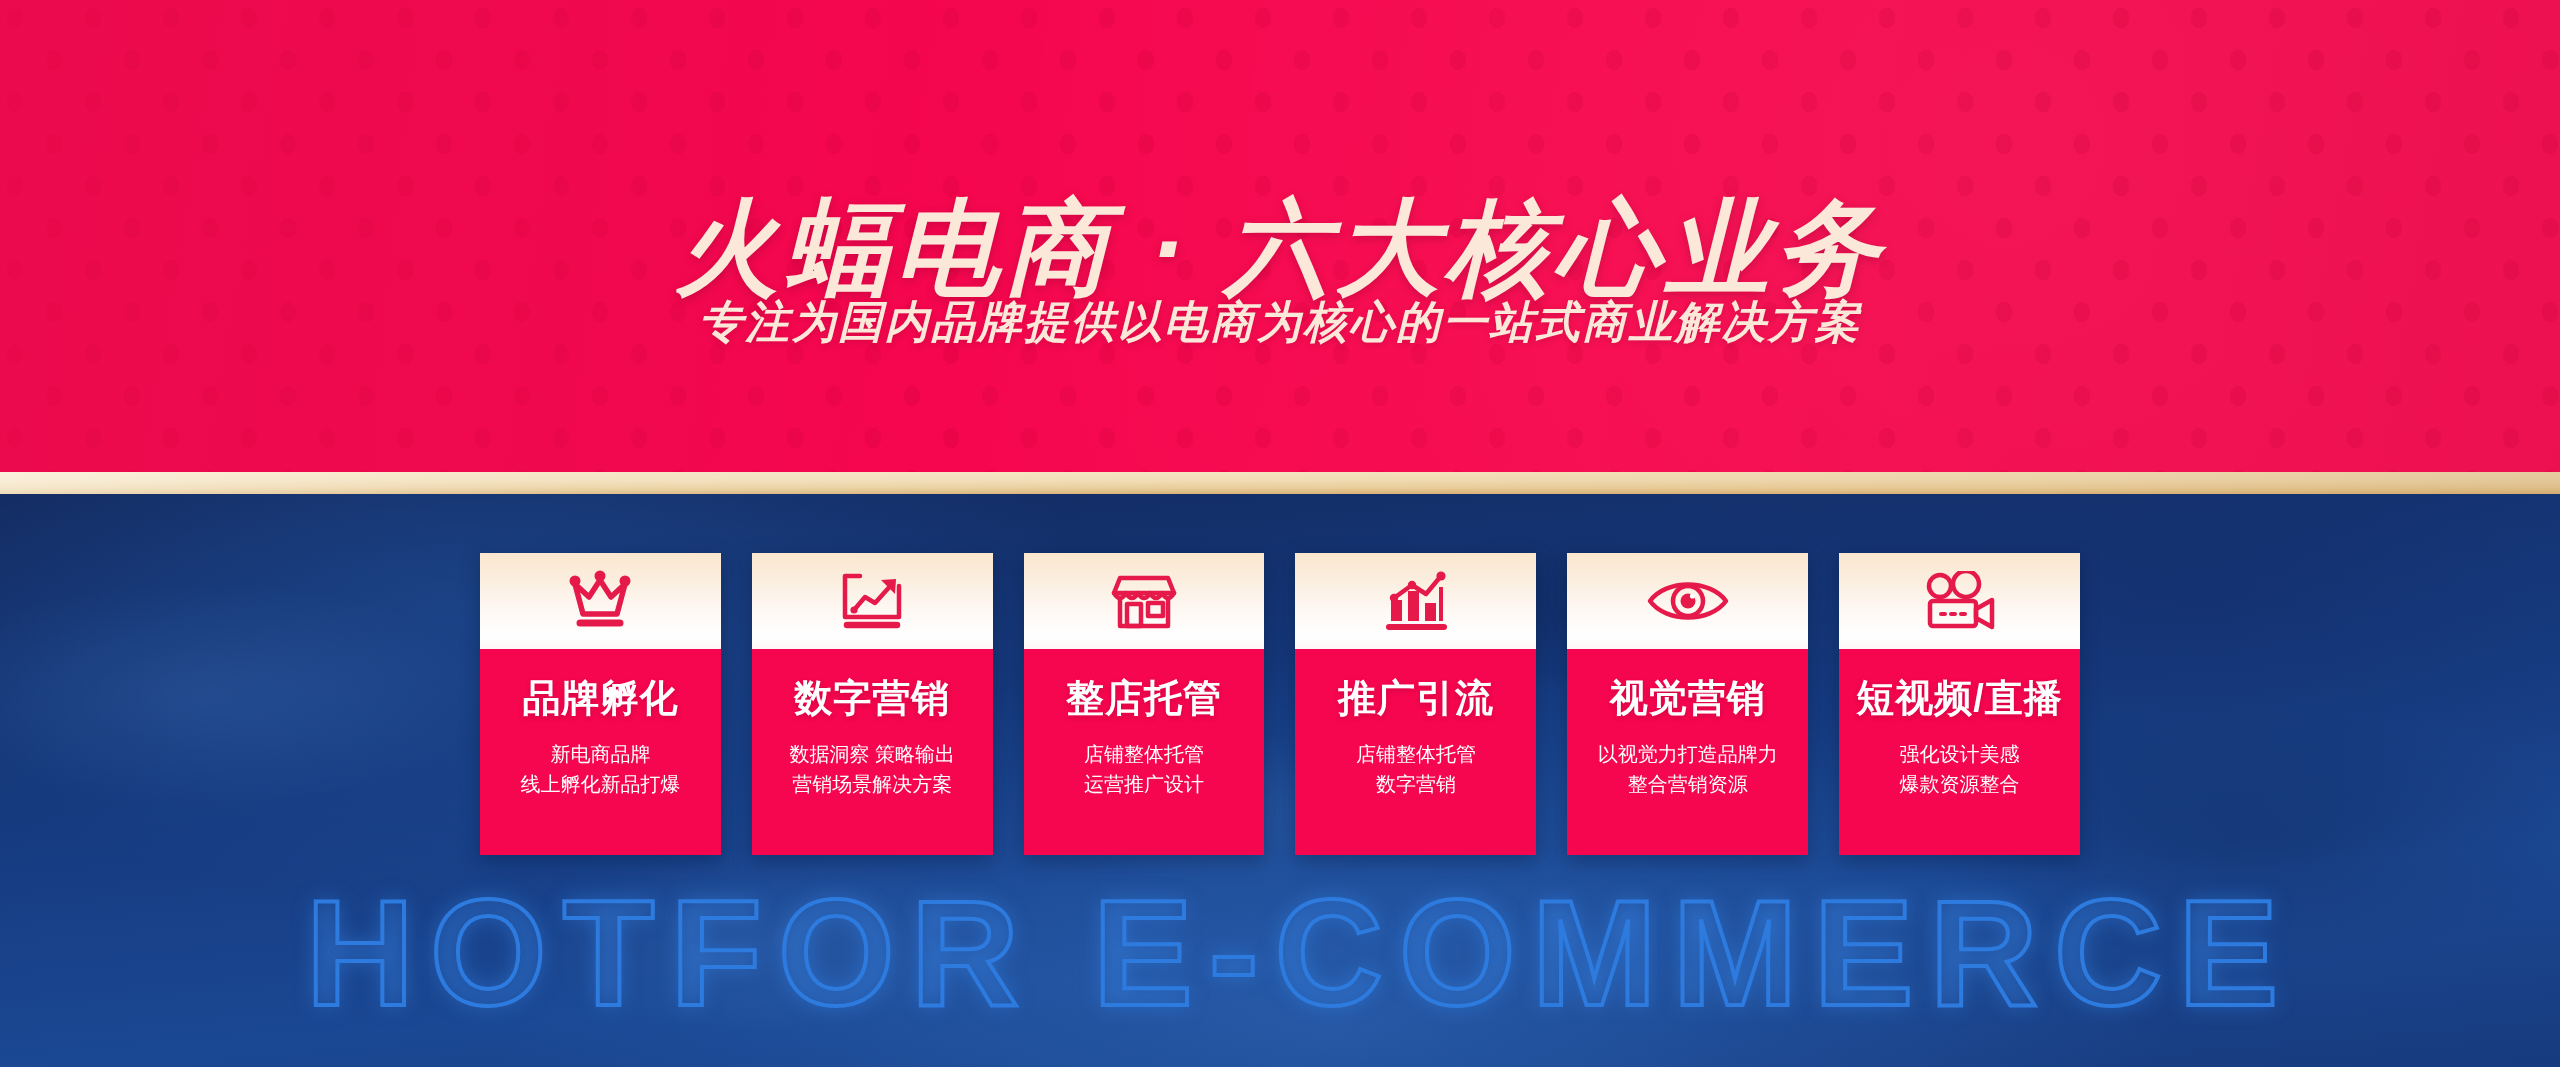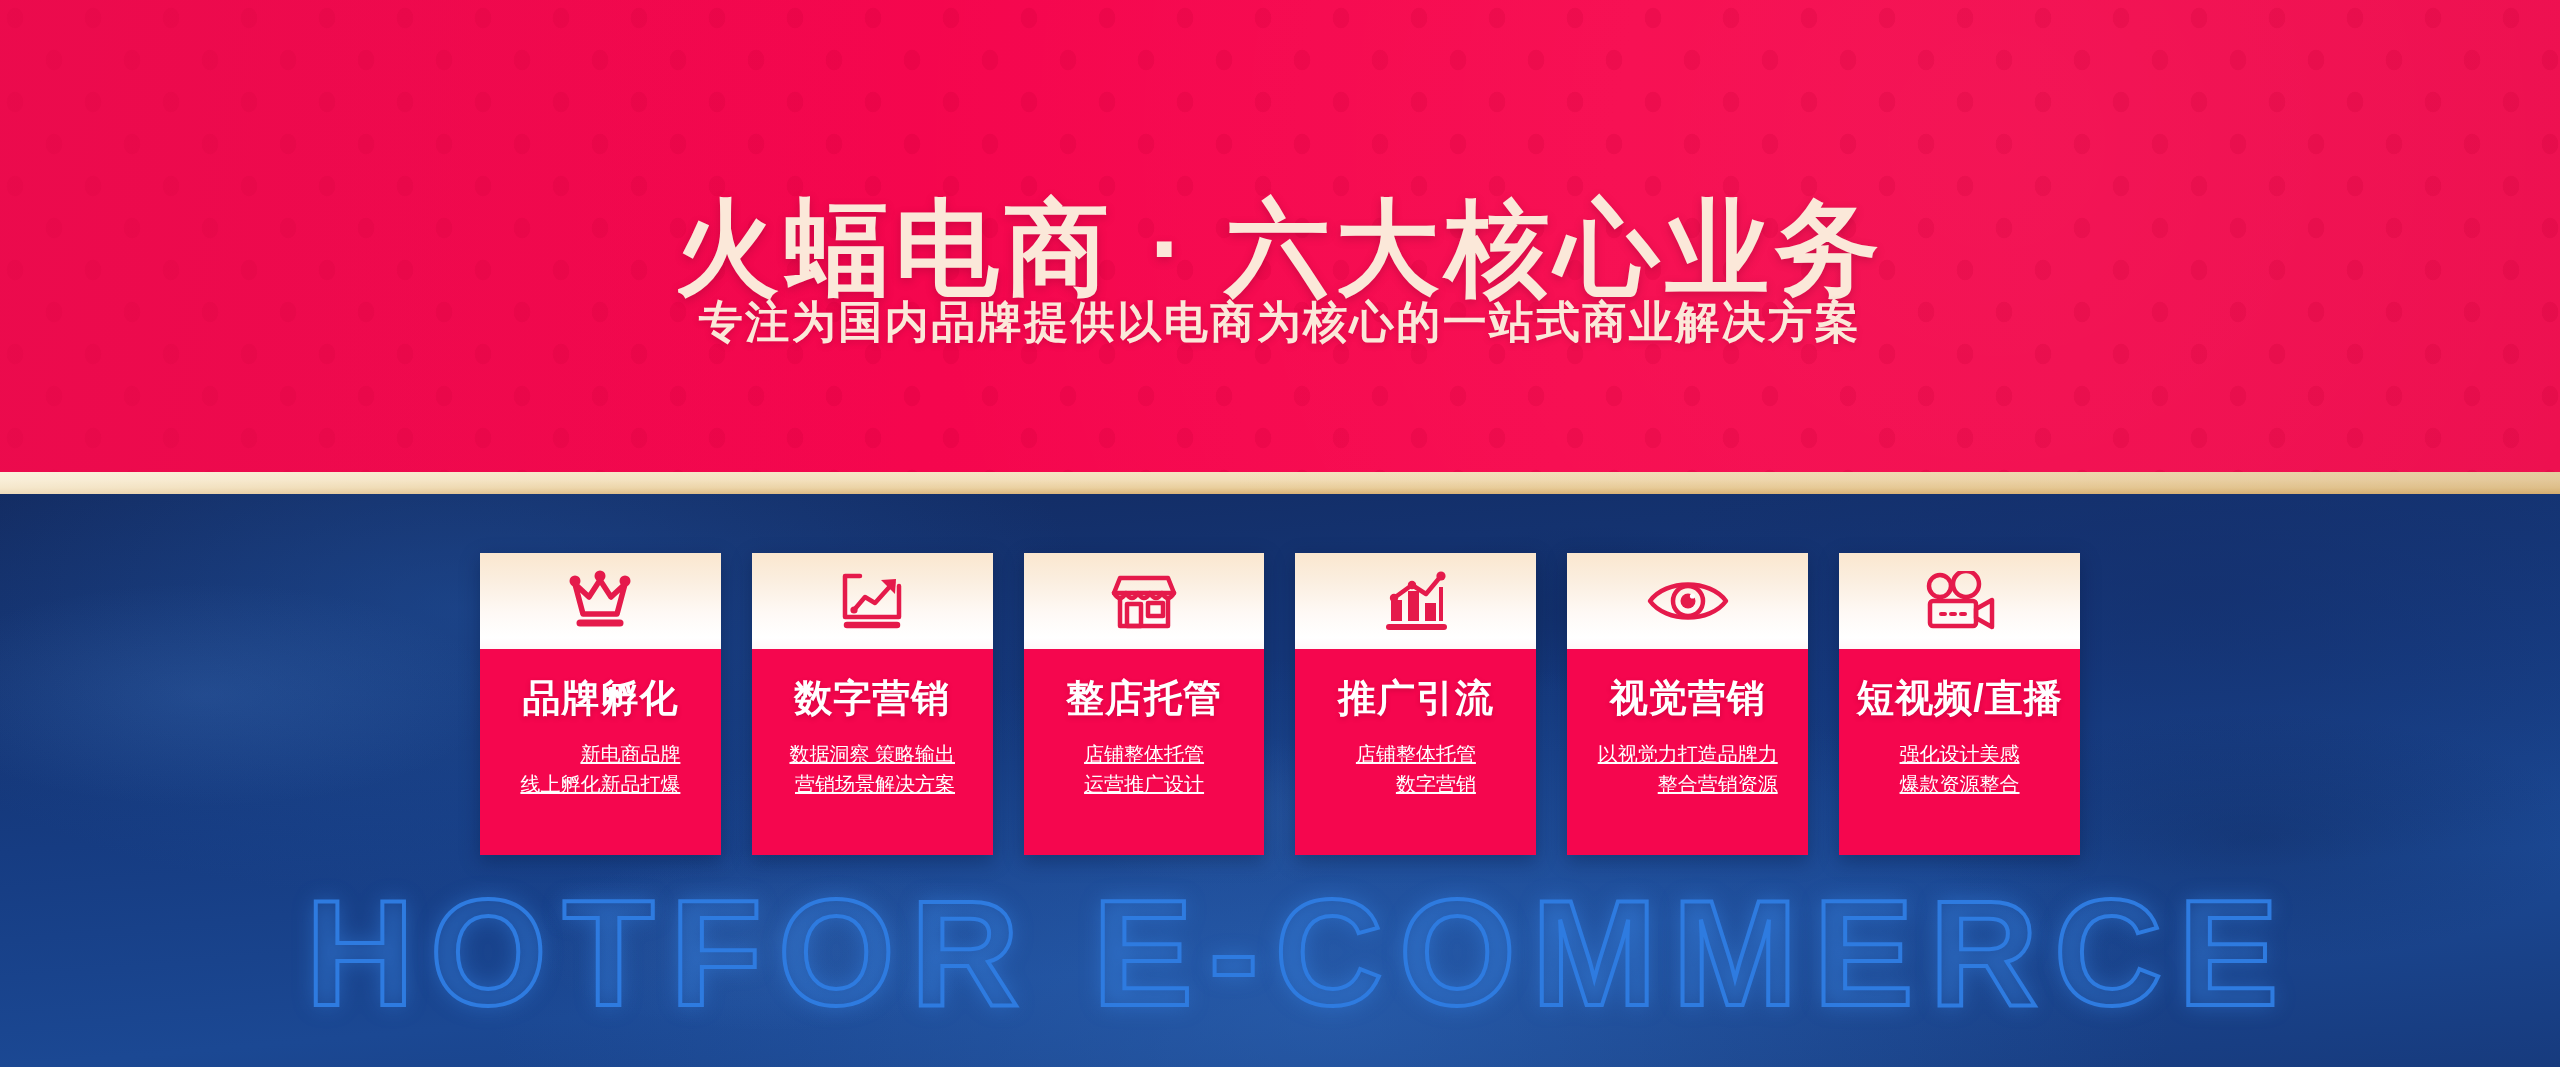--- a/index.html
+++ b/index.html
@@ -49,20 +49,21 @@
   #hero-text {
     position: absolute;
     left: 0; top: 0;
     width: 2560px;
     height: 540px;
     display: flex;
     flex-direction: column;
     align-items: center;
     justify-content: center;
     box-sizing: border-box;
+    font-style: italic;
   }
   #hero-title {
     font-size: 104px;
     font-weight: bold;
     letter-spacing: 6px;
     line-height: 1;
     color: #FBE8D9;
     text-shadow: 0 3px 10px rgba(120,0,40,0.30);
     white-space: nowrap;
   }
@@ -186,23 +187,22 @@
     line-height: 1;
     color: #FFFFFF;
     white-space: nowrap;
     text-shadow: 0 2px 5px rgba(130,0,40,0.30);
   }
   .card-desc {
     margin-top: 22px;
     font-size: 20px;
     line-height: 1.52;
     color: #FFFFFF;
-    text-align: right;
-    white-space: nowrap;
-    text-decoration: underline;
+    text-align: center;
+    white-space: nowrap;
   }
   .card-desc-line { display: block; }
 </style>
 </head>
 <body>
 
 <div id="banner">
 
   <div id="hero">
     <div id="hero-dots"></div>

